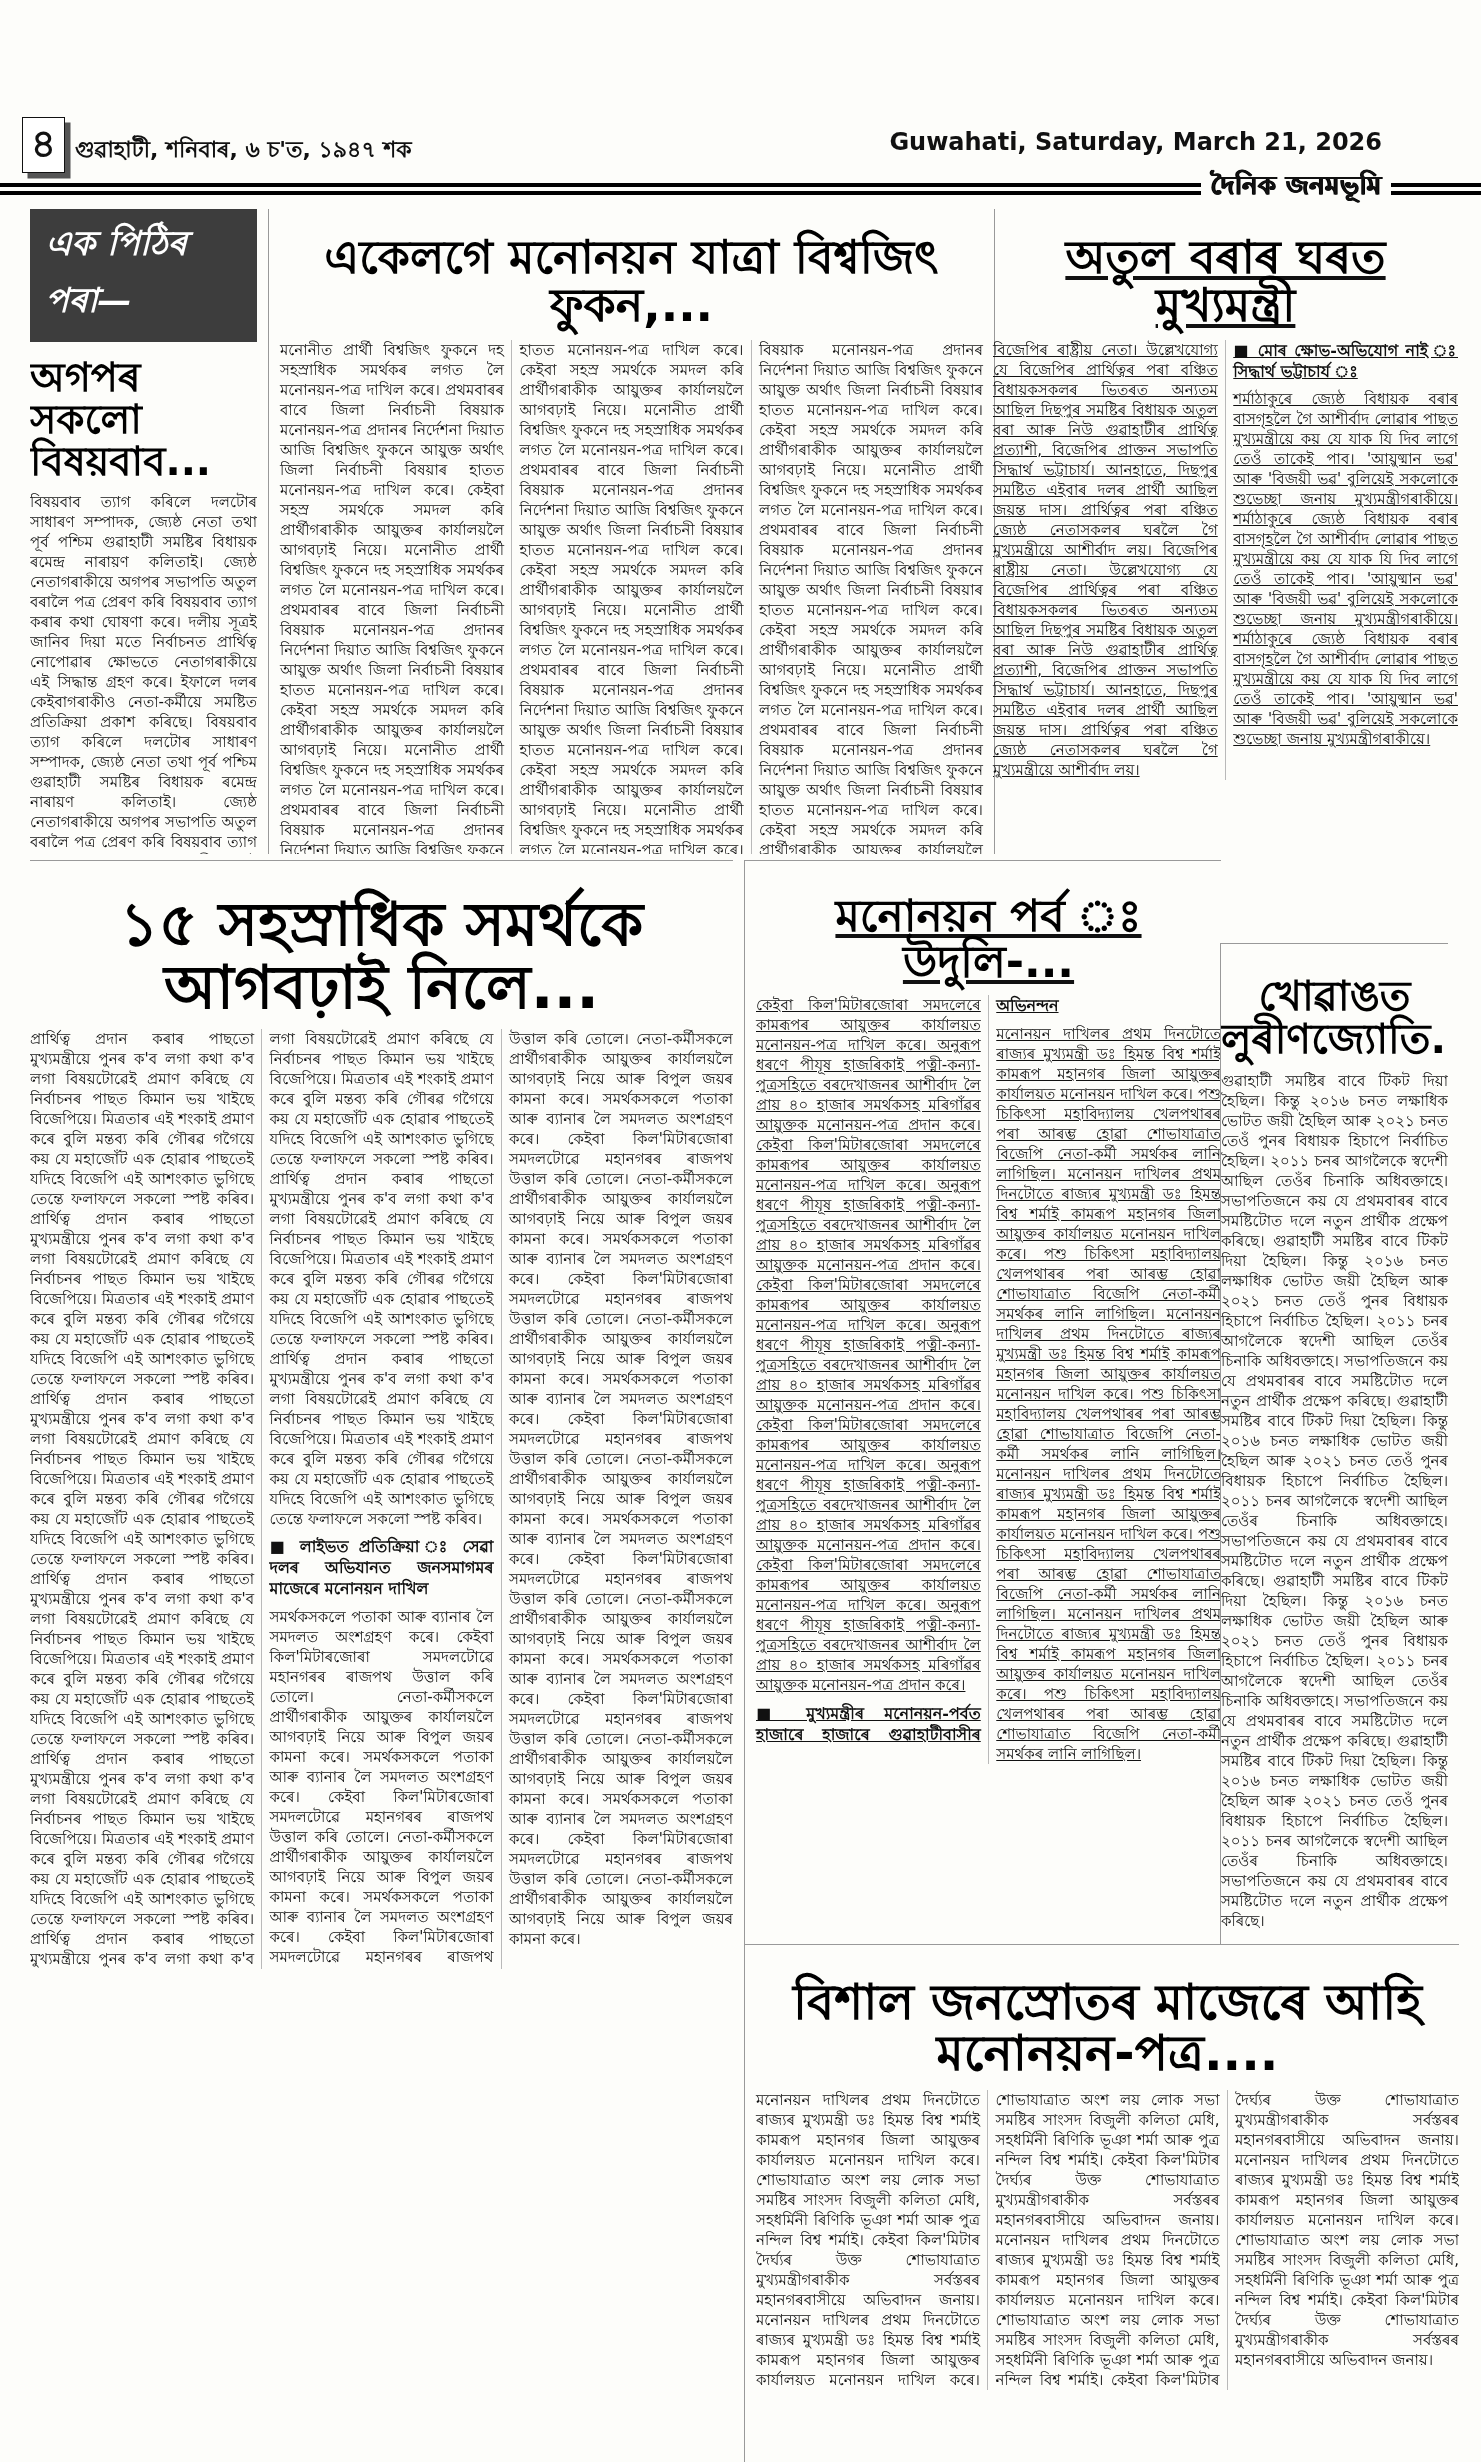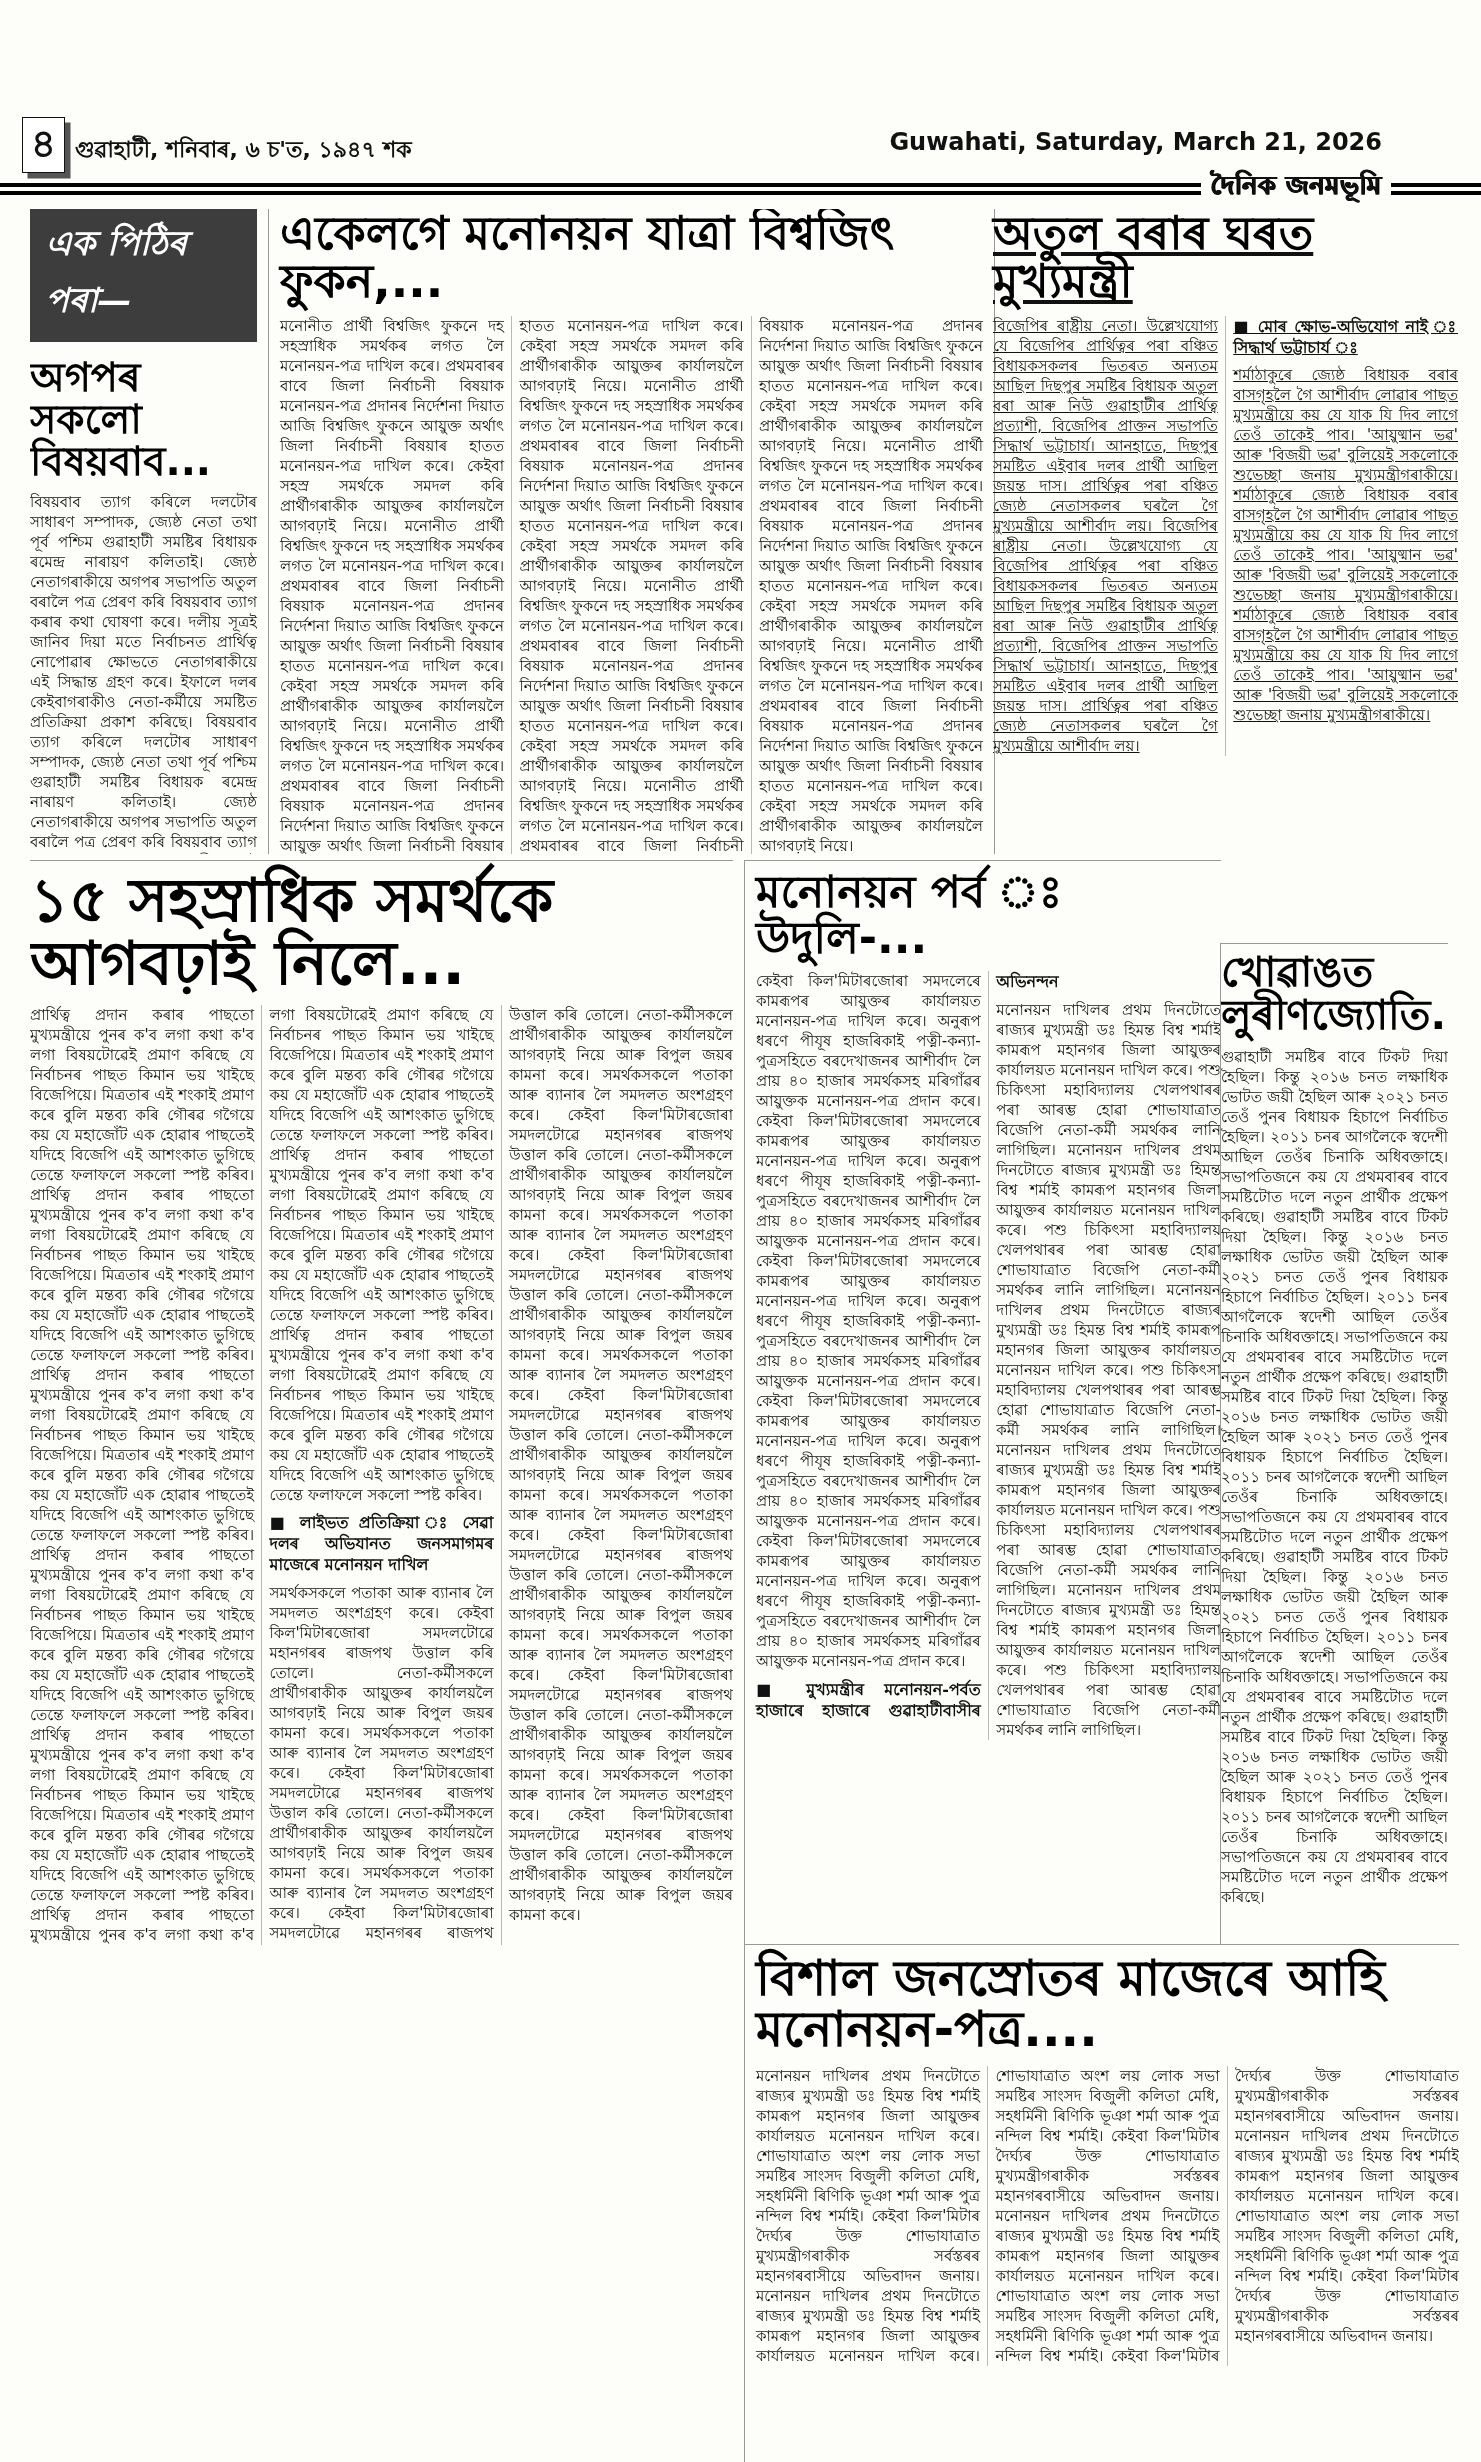--- a/index.html
+++ b/index.html
@@ -35,21 +35,21 @@
     font-size:25.5px;font-weight:bold;letter-spacing:0.6px;
     text-shadow:0.8px 0 #000, -0.8px 0 #000;
     padding:0 6.6px;white-space:nowrap;
   }
   
   .blk{position:absolute;overflow:hidden;}
   .headline{
     font-weight:bold;color:#000;line-height:1.05;
     margin:0 0 10px 0;
   }
-  .headline.center{text-align:left;}
+  .headline.center{text-align:center;margin-top:24px;}
   .bodytext{
     font-size:15px;line-height:20px;text-align:justify;
     margin:0 0 7.7px 0;word-break:break-word;
   }
   .subhead{
     font-size:16px;line-height:21px;font-weight:bold;
     text-align:justify;margin:5.5px 0 7.7px 0;
   }
   .cols2{column-count:2;column-gap:15.5px;column-rule:0.6px solid #b9b9b9;}
   .cols3{column-count:3;column-gap:15.5px;column-rule:0.6px solid #b9b9b9;}
@@ -59,21 +59,21 @@
     padding:7.7px 33px 11px 15.5px;margin:0 0 14.4px 0;
   }
   .rule-top{border-top:0.6px solid #999;}
   .rule-left{border-left:0.6px solid #999;}
   .rule-right{border-right:0.6px solid #999;}
   
   #blk-left-top     {left:30px;   top:209px;  width:227px;  height:645px;}
   #blk-center-top   {left:268px;  top:209px;  width:703px; height:645px;padding:0 11px;}
   #blk-right-top    {left:982px; top:209px;  width:465px;  height:726px;padding-left:11px;text-decoration:underline;}
   #blk-mid-left     {left:30px;   top:860px; width:703px; height:1595px;padding-top:7.7px;}
-  #blk-mid-center   {left:744px; top:860px; width:465px;  height:1078px;padding:7.7px 0 0 11px;}
+  #blk-mid-center   {left:744px; top:860px; width:465px;  height:1078px;padding:7.7px 0 0 11px;text-decoration:underline;}
   #blk-mid-right    {left:1220px; top:943px; width:227px;  height:993px;padding-top:6.6px;}
   #blk-bottom       {left:744px; top:1944px; width:703px; height:510px; padding:7.7px 0 0 11px;}
   #blk-left-top .headline   {font-size:40px;}
   #blk-center-top .headline {font-size:46px;}
   #blk-right-top .headline  {font-size:46px;}
   #blk-mid-left .headline   {font-size:60px;}
   #blk-mid-center .headline {font-size:44px;}
   #blk-mid-right .headline  {font-size:41px;}
   #blk-bottom .headline     {font-size:49px;}
 </style>

